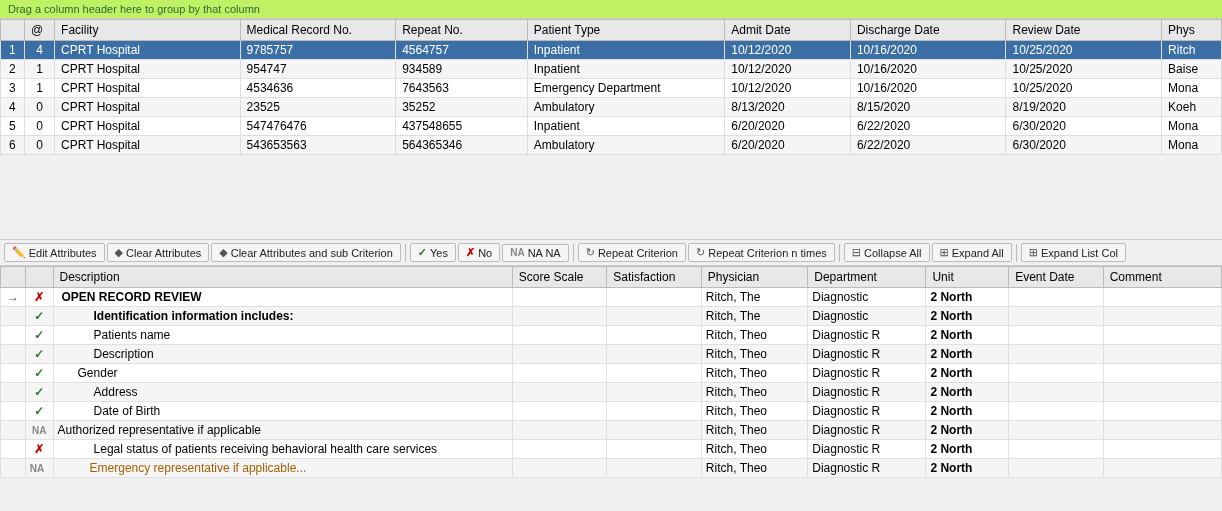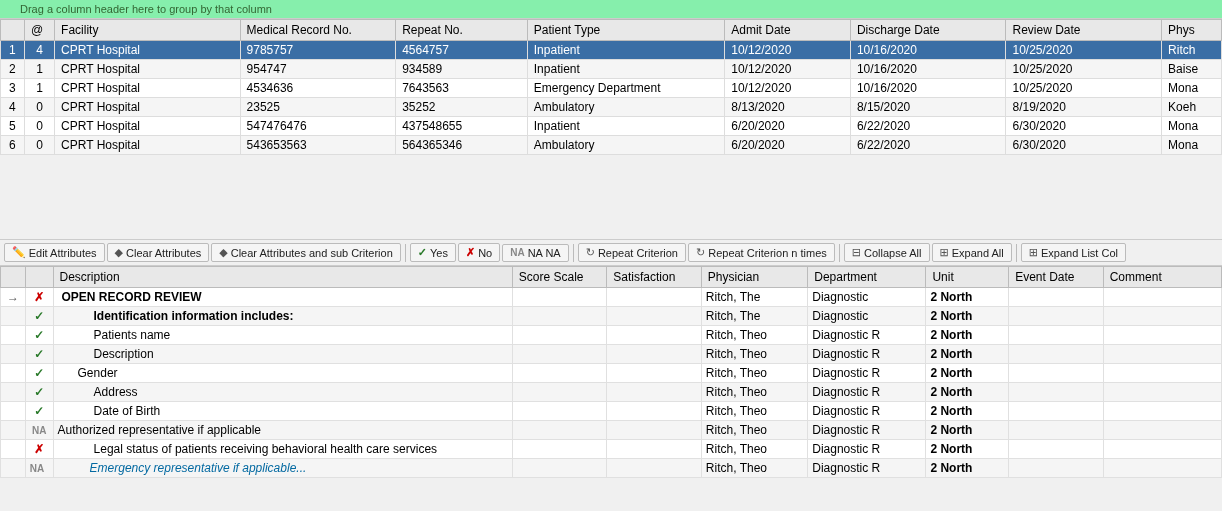--- a/index.html
+++ b/index.html
@@ -1,21 +1,21 @@
 <!DOCTYPE html>
 <html><head>
   <meta charset="utf-8">
   <style>
     * { box-sizing: border-box; margin: 0; padding: 0; }
     body { font-family: 'Segoe UI', Arial, sans-serif; font-size: 12px; background: #f0f0f0; overflow: hidden; }
 
     .top-hint {
-      background: #86efac;
+      background: #bef264;
       color: #336633;
-      padding: 3px 20px;
+      padding: 3px 8px;
       font-size: 11px;
       border-bottom: 1px solid #ccc;
     }
 
     table.main-grid {
       width: 100%;
       border-collapse: collapse;
       font-size: 12px;
     }
 
@@ -412,21 +412,21 @@
     <td></td>
     <td>Ritch, Theo</td>
     <td>Diagnostic R</td>
     <td><strong>2 North</strong></td>
     <td></td>
     <td></td>
   </tr>
         <tr>
   <td></td>
   <td><span class="na-label">NA</span></td>
-  <td style="padding-left:36px;color:#0369a1;font-style:italic;">Emergency representative if applicable...</td>
+  <td style="padding-left:36px;color:#a16207;">Emergency representative if applicable...</td>
   <td></td>
   <td></td>
   <td>Ritch, Theo</td>
   <td>Diagnostic R</td>
   <td><strong>2 North</strong></td>
   <td></td>
   <td></td>
 </tr>
       </tbody>
   </table>

